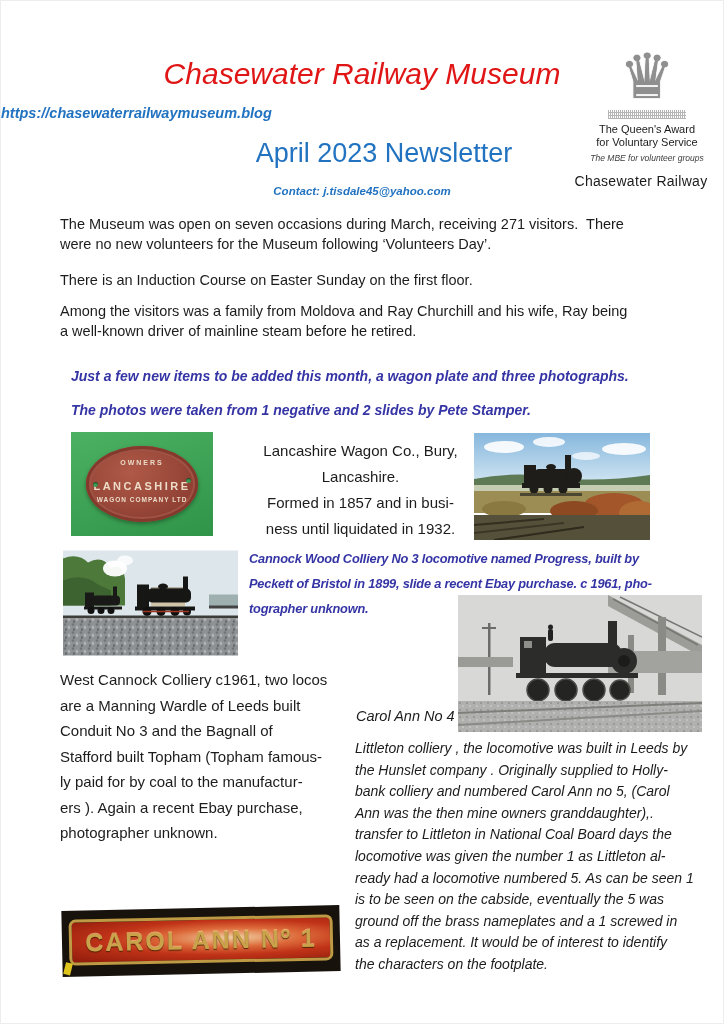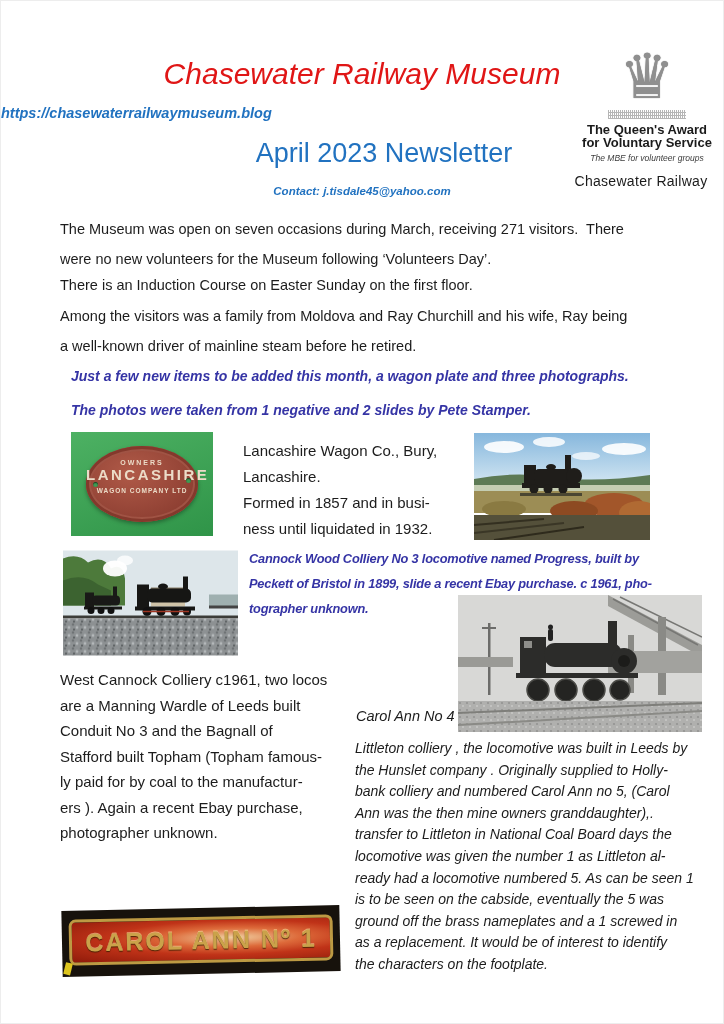--- a/index.html
+++ b/index.html
@@ -21,49 +21,49 @@
   .newsletter{position:absolute;left:0;right:0;top:137px;text-align:center;font-size:27px;
               color:var(--header-blue,#2172c0);margin-left:44px;}
   .contact{position:absolute;left:0;right:0;top:184px;text-align:center;font-size:11.5px;
            font-style:italic;font-weight:700;color:var(--header-blue,#2172c0);}
 
   .award{position:absolute;left:573px;top:44px;width:146px;text-align:center;color:#1b1b1b;}
   .crown{font-size:62px;line-height:64px;color:#8f8f8f;text-shadow:0 0 1px #6e6e6e;}
   .crown-base{height:9px;margin:1px 34px 4px;opacity:.65;
      background:repeating-linear-gradient(0deg,#8e8e8e 0 1px,transparent 1px 3px),
                 repeating-linear-gradient(90deg,#8e8e8e 0 1px,transparent 1px 2px);}
-  .award-l{font-size:13px;font-weight:700;line-height:13px;}
+  .award-l{font-size:11px;font-weight:400;line-height:13px;}
   .award-mbe{font-size:8.5px;font-style:italic;margin-top:4px;color:#3c3c3c;}
   .award-org{font-size:14px;margin-top:10px;margin-left:-12px;letter-spacing:.3px;white-space:nowrap;}
 
   
-  .para{position:absolute;left:59px;width:660px;font-size:14.5px;line-height:30px;
+  .para{position:absolute;left:59px;width:660px;font-size:14.5px;line-height:20px;
         color:var(--text-black,#1c1c1c);white-space:pre;}
   .p1{top:213px;} .p2{top:269px;} .p3{top:300px;}
 
   .ann{position:absolute;left:70px;font-size:14px;font-style:italic;font-weight:700;
        color:var(--accent-violet,#3534a5);white-space:nowrap;}
   .ann1{top:367px;} .ann2{top:401px;}
 
   
   .plate-photo{position:absolute;left:70px;top:431px;width:142px;height:104px;
                background:linear-gradient(160deg,#4db163,#2f9448);overflow:hidden;}
   .plate-oval{position:absolute;left:15px;top:14px;width:112px;height:76px;border-radius:50%;
      background:radial-gradient(ellipse at 40% 35%,#b05a48,#8f4033 70%,#732e24);
      box-shadow:inset 0 0 0 3px #83392c,inset 0 0 0 5px #a05344,0 2px 4px rgba(0,0,0,.35);
      color:#ecdcc8;text-align:center;font-weight:700;}
   .po1{margin-top:13px;font-size:7px;letter-spacing:2px;}
-  .po2{font-size:15px;letter-spacing:2.5px;margin-top:0;text-align:right;}
+  .po2{font-size:11px;letter-spacing:2.5px;margin-top:14px;}
   .po3{font-size:6.5px;letter-spacing:1px;margin-top:4px;}
   .hole{position:absolute;width:5px;height:5px;border-radius:50%;background:#3f9a52;
         box-shadow:inset 0 1px 1px rgba(0,0,0,.6);}
   .hole-l{left:7px;top:36px;} .hole-r{right:7px;top:32px;}
 
   .lanc{position:absolute;left:242px;top:437px;width:235px;font-size:15px;line-height:26px;
-        color:var(--text-black,#1c1c1c);white-space:pre;}
+        color:var(--text-black,#1c1c1c);white-space:pre;text-align:center;}
 
   .photo{position:absolute;display:block;}
   .photo-cannock{left:473px;top:432px;width:176px;height:107px;}
   .photo-westcannock{left:62px;top:549px;width:175px;height:106px;}
   .photo-carolann{left:457px;top:594px;width:244px;height:137px;}
 
   .cwc{position:absolute;left:248px;top:545px;font-size:12.8px;font-style:italic;font-weight:700;
        letter-spacing:-.2px;line-height:25px;color:var(--accent-violet,#3534a5);white-space:pre;}
 
   .wcp{position:absolute;left:59px;top:666px;width:320px;font-size:15px;line-height:25.5px;

